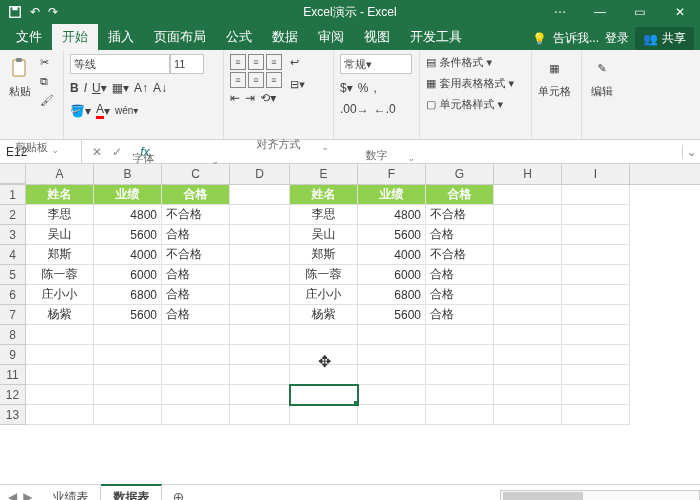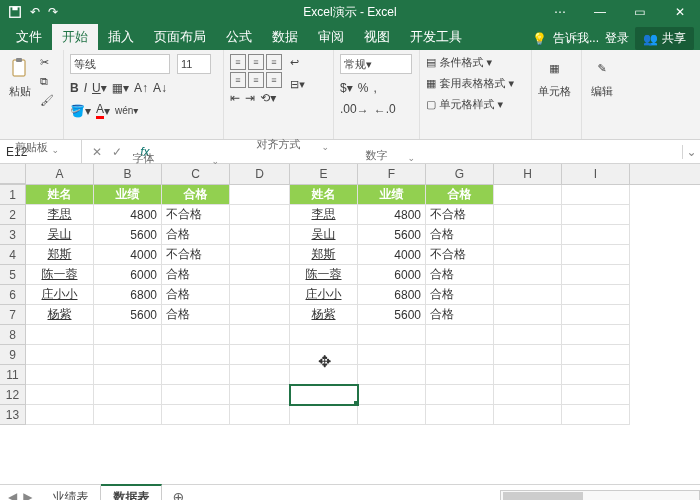--- a/index.html
+++ b/index.html
@@ -35,21 +35,21 @@
 .formula-input { flex:1; height:100%; border:none; padding:0 4px; font-size:12px; }
 .grid-wrap { position: relative; height: 320px; overflow:hidden; }
 .colhead { display:flex; position:sticky; top:0; background:#f0f0f0; border-bottom:1px solid #ccc;}
 .corner { width: 26px; height:20px; background:#f0f0f0; border-right:1px solid #ccc; border-bottom:1px solid #ccc;}
 .ch { height:20px; border-right:1px solid #ccc; display:flex; align-items:center; justify-content:center; color:#555; font-size:12px; background:#f0f0f0;}
 .rowhead { width:26px; text-align:center; color:#555; font-size:12px; background:#f0f0f0; border-right:1px solid #ccc; border-bottom:1px solid #ccc; display:flex; align-items:center; justify-content:center;}
 .row { display:flex; height:20px;}
 .cell { border-right:1px solid #e0e0e0; border-bottom:1px solid #e0e0e0; padding:0 4px; font-size:12px; display:flex; align-items:center; color:#333; overflow:hidden; white-space:nowrap;}
 .hdr-green { background:#92d050; color:#fff; font-weight:bold; justify-content:center;}
 .num { justify-content:flex-end; }
-.cname{ justify-content:center;text-decoration:underline;}
+.cname{ justify-content:center;}
 .selcell { outline:2px solid #217346; outline-offset:-1px; position:relative;}
 .selcell::after{content:""; position:absolute; right:-3px; bottom:-3px; width:6px; height:6px; background:#217346;}
 .cursor-cross{ position:absolute; left:318px; top:188px; font-size:16px; color:#333; pointer-events:none;}
 .sheet-tabs { height: 24px; border-top:1px solid #d4d4d4; display:flex; align-items:center; background:#fff; font-size:12px;}
 .nav-arrows{ padding:0 8px; display:flex; gap:6px; color:#888;}
 .stab{ padding:3px 12px; border-right:1px solid #ccc; color:#444; border-top:1px solid transparent;}
 .stab.active{ background:#fff; border-top:2px solid #217346; border-bottom:1px solid #fff; margin-bottom:-1px; font-weight:bold;}
 .add-sheet{ padding:0 10px; color:#666; font-size:14px;}
 .hscroll{ margin-left:auto; width:200px; height:14px; border:1px solid #ccc; background:#f8f8f8; display:flex; align-items:center;}
 .hscroll .thumb{width:80px; height:10px; background:#cdcdcd; margin-left:2px;}
@@ -120,21 +120,21 @@
         <div>
             <span>🖌</span>
           </div>
       </div>
     </div>
     <div class="group-label">剪贴板</div>
   </div>
 
   <div class="group" style="width:160px">
     <div class="group-body" style="flex-direction:column;gap:4px">
-      <div style="display:flex;gap:7px">
+      <div style="display:flex;gap:0">
         <div class="fake-sel" style="width:100px">
             <span>等线</span>
           </div>
         <div class="fake-sel" style="width:34px">
             <span>11</span>
           </div>
       </div>
       <div class="fontbold">
         <span>
             <b>B</b>

